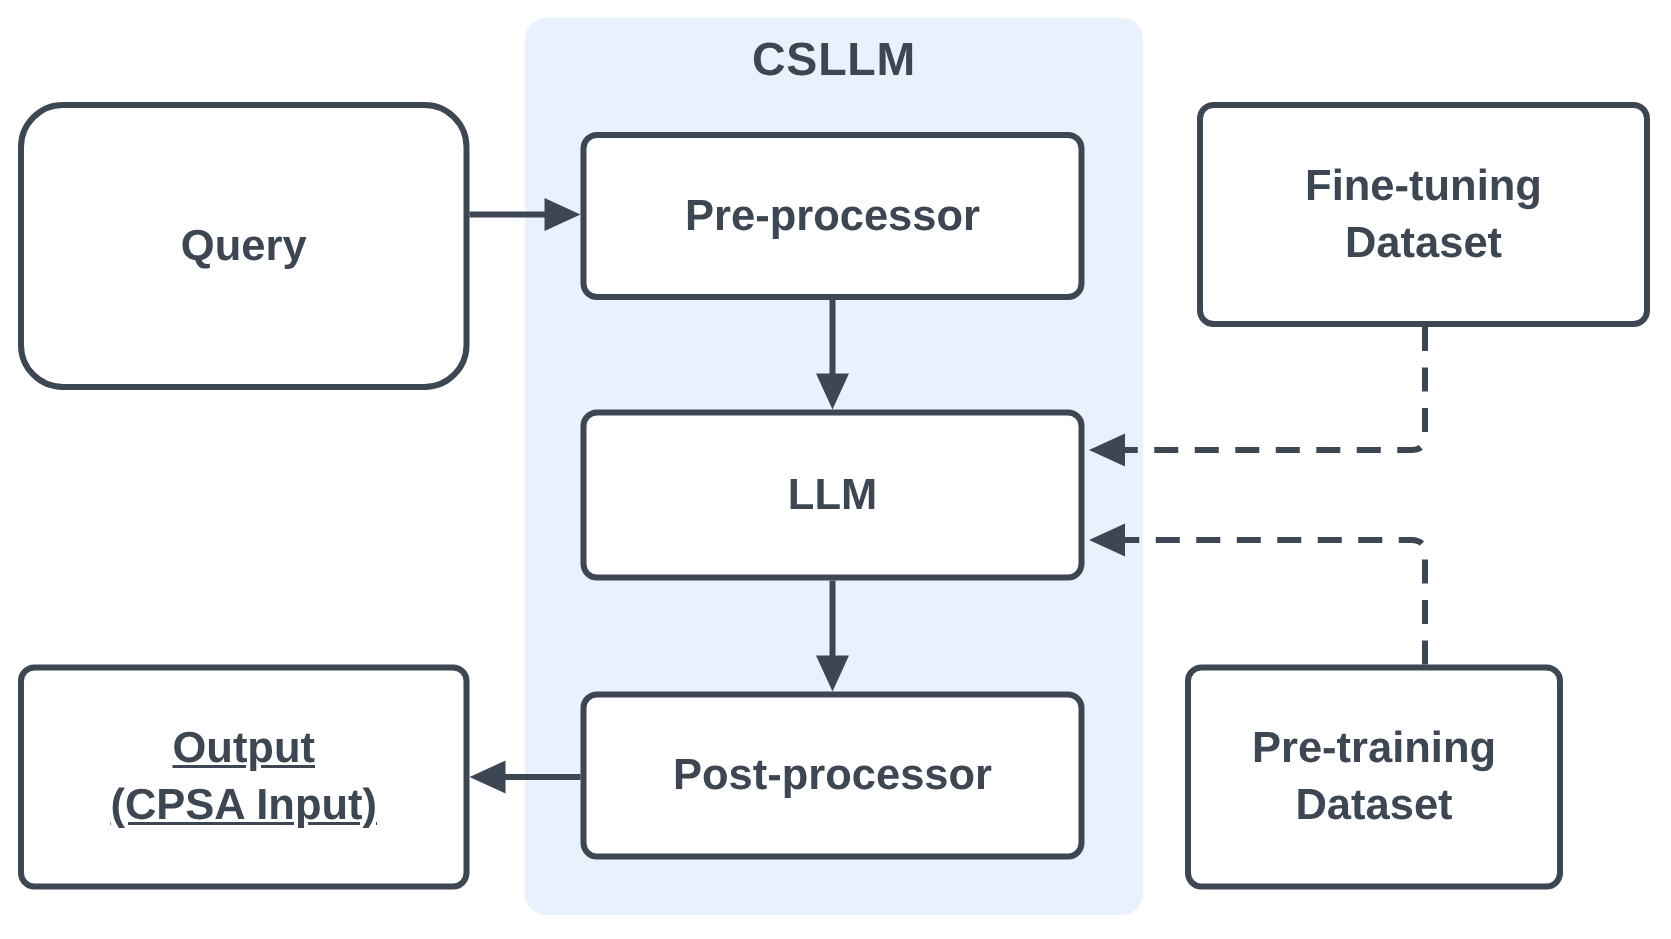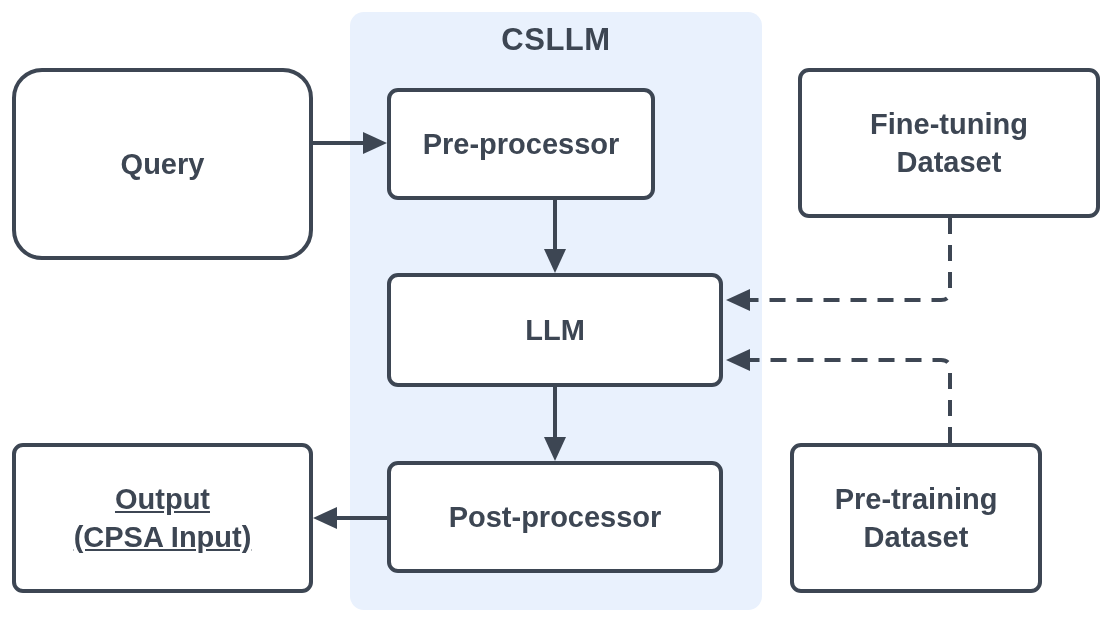--- a/index.html
+++ b/index.html
@@ -43,21 +43,21 @@
     flex-direction: column;
     align-items: center;
     justify-content: center;
     font-size: 29px;
     font-weight: 700;
     color: #3d4653;
     line-height: 38px;
     text-align: center;
   }
   .node-query          { left: 12px;  top: 68px;  width: 301px; height: 192px; border-radius: 30px; }
-  .node-preprocessor   { left: 387px; top: 88px;  width: 268px; height: 112px; }
+  .node-preprocessor   { left: 387px; top: 88px;  width: 336px; height: 112px; }
   .node-llm            { left: 387px; top: 273px; width: 336px; height: 114px; }
   .node-postprocessor  { left: 387px; top: 461px; width: 336px; height: 112px; }
   .node-output         { left: 12px;  top: 443px; width: 301px; height: 150px; text-decoration: underline; }
   .node-finetuning     { left: 798px; top: 68px;  width: 302px; height: 150px; align-items: center; }
   .node-pretraining    { left: 790px; top: 443px; width: 252px; height: 150px; }
   .edges-svg {
     position: absolute;
     left: 0; top: 0;
     width: 1114px;
     height: 626px;

